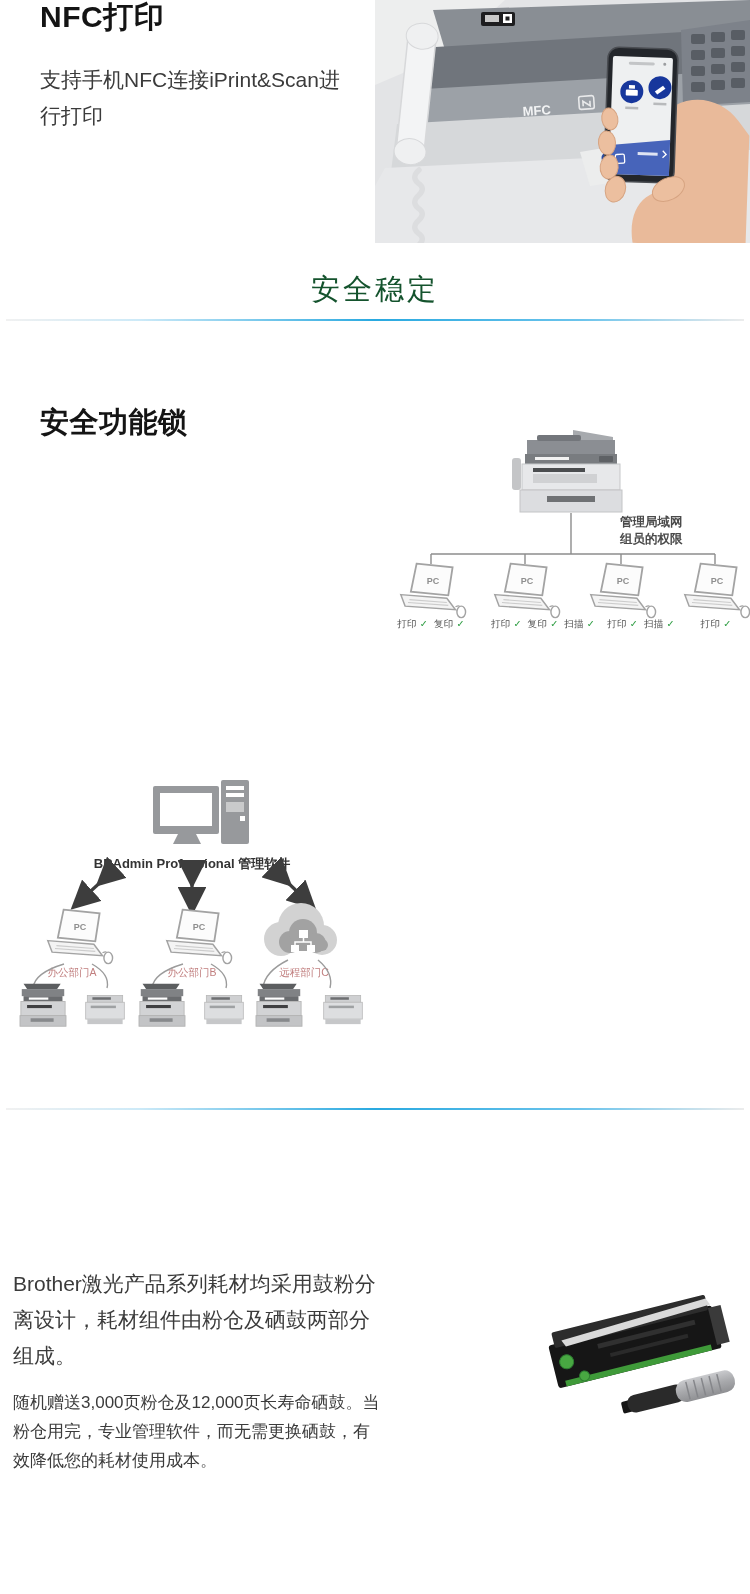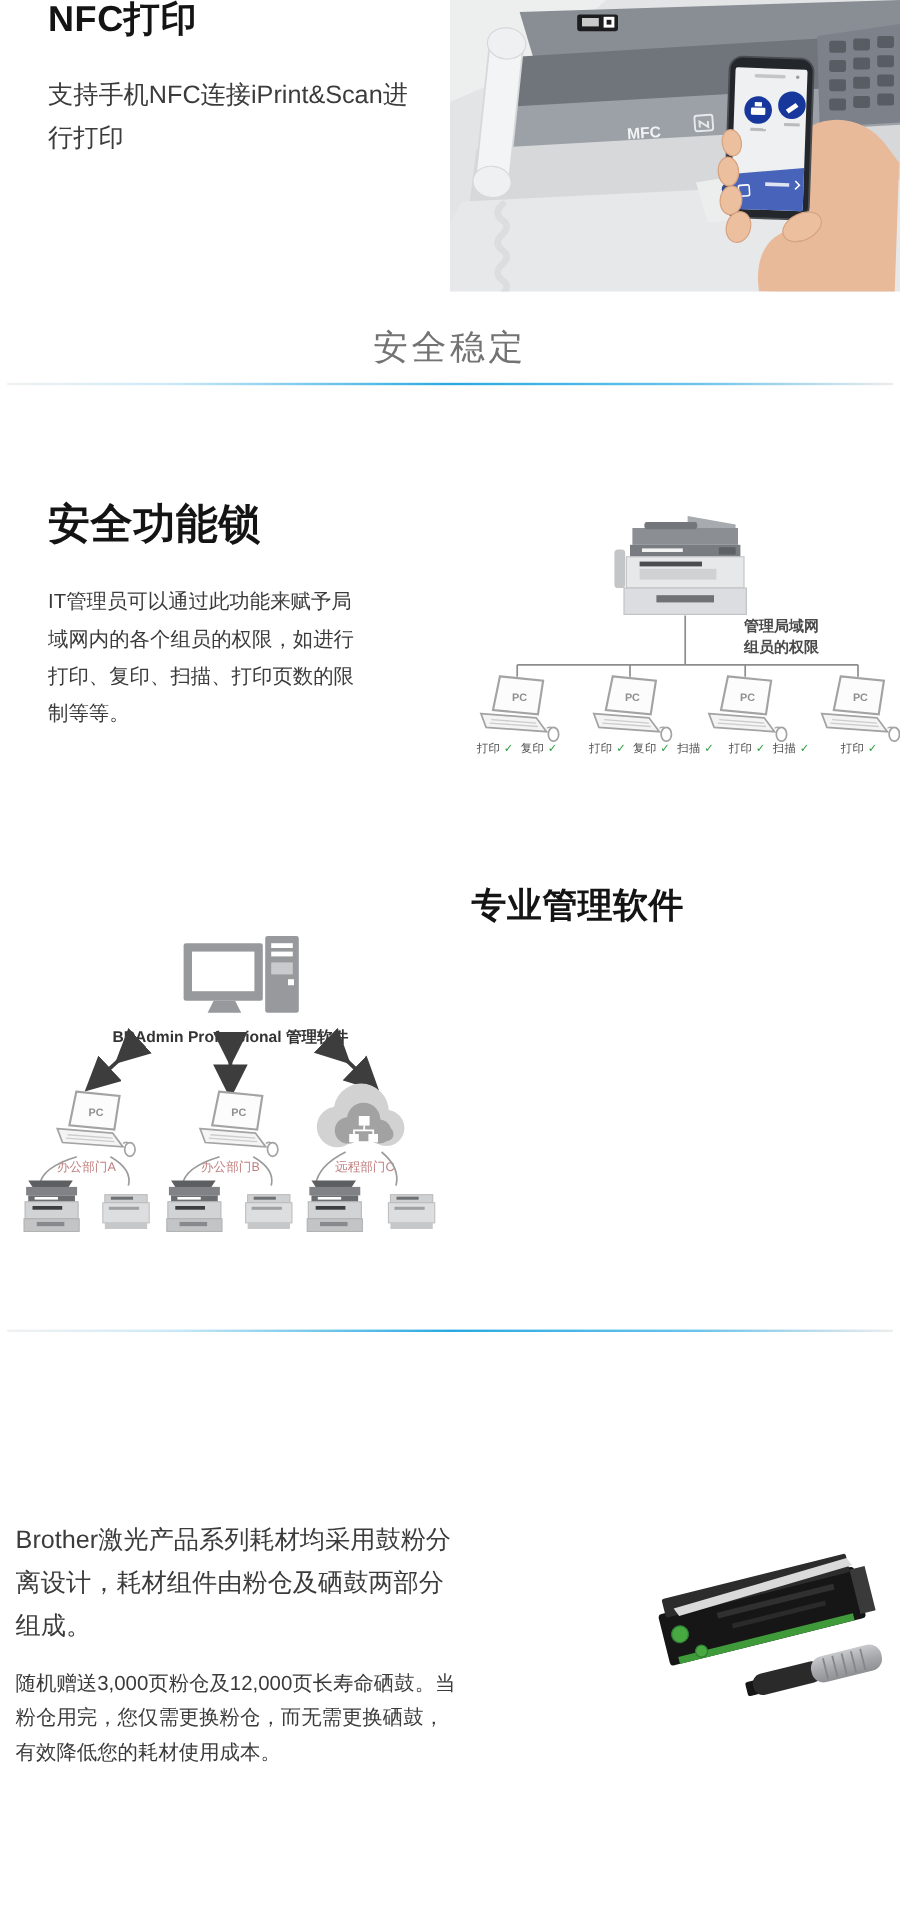--- a/index.html
+++ b/index.html
@@ -1,21 +1,21 @@
 <!DOCTYPE html>
 <html><head>
 <meta charset="utf-8">
 <style>
   html,body{margin:0;padding:0;background:#fff;}
   .page{position:relative;width:750px;height:1580px;background:#ffffff;overflow:hidden;
         font-family:"Liberation Sans","DejaVu Sans",sans-serif;}
   .abs{position:absolute;}
   .h1{position:absolute;font-size:30px;font-weight:700;color:#141414;letter-spacing:.5px;line-height:1.15;}
   .body-text{position:absolute;color:#3b3b3b;word-break:break-all;}
-  .sec-title{position:absolute;left:0;width:750px;text-align:center;color:#737373;
+  .sec-title{position:absolute;left:0;width:750px;text-align:center;color:#14532d;
              font-size:29px;font-weight:500;letter-spacing:3px;}
   .rule{position:absolute;left:6px;width:738px;height:2px;
         background:linear-gradient(90deg,#f1f1f1 0%,#cdeaf8 18%,#29a9e0 50%,#6cc4ec 78%,#ececec 100%);}
   .diagram{position:absolute;}
   .perm{position:absolute;top:216px;transform:translateX(-50%);font-size:9.5px;color:#4e4e4e;
         white-space:pre;letter-spacing:.3px;}
   .perm .ck{color:#2f9e44;font-weight:700;}
   .hairline{position:absolute;left:0;width:750px;height:1px;background:#ededed;}
   svg text{font-family:"Liberation Sans","DejaVu Sans",sans-serif;}
 </style>
@@ -135,22 +135,21 @@
         <ellipse cx="236" cy="168" rx="9" ry="12" transform="rotate(4 236 168)"></ellipse>
         <ellipse cx="243" cy="190" rx="10" ry="13" transform="rotate(14 243 190)"></ellipse>
       </g>
       <ellipse cx="296" cy="188" rx="17" ry="11" transform="rotate(-28 296 188)" fill="#ecbf9f" stroke="#d6a381"></ellipse>
     </g>
   </svg>
 
   <div class="sec-title" style="top:270px;">安全稳定</div>
   <div class="rule" style="top:319px;"></div>
 
-  <div class="h1" style="left:40px;top:419px;font-size:35px;font-family:Liberation Mono, monospace;">安全功能锁</div>
-  <div class="body-text" style="left:40px;top:487px;width:268px;font-size:17px;line-height:1.82;">IT管理员可以通过此功能来赋予局域网内的各个组员的权限，如进行打印、复印、扫描、打印页数的限制等等。</div>
+  <div class="h1" style="left:40px;top:406px;font-size:29px;">安全功能锁</div>
 
   <div class="diagram" style="left:375px;top:402px;width:375px;height:250px;">
     <svg width="375" height="250" viewBox="0 0 375 250">
 
       <g>
         <polygon points="198,28 238,35 238,42 198,40" fill="#a7aaae"></polygon>
         <rect x="152" y="38" width="88" height="14" fill="#8b8e93"></rect>
         <rect x="162" y="33" width="44" height="6" rx="2" fill="#73767b"></rect>
         <rect x="150" y="52" width="92" height="10" fill="#797c80"></rect>
         <rect x="160" y="55" width="34" height="3" fill="#f2f2f2"></rect>
@@ -173,21 +172,20 @@
       <text x="152" y="182" font-size="9" font-weight="700" fill="#8f8f8f" text-anchor="middle">PC</text>
       <text x="248" y="182" font-size="9" font-weight="700" fill="#8f8f8f" text-anchor="middle">PC</text>
       <text x="342" y="182" font-size="9" font-weight="700" fill="#8f8f8f" text-anchor="middle">PC</text>
     </svg>
     <div class="perm" style="left:56px;">打印 <span class="ck">✓</span>  复印 <span class="ck">✓</span></div>
     <div class="perm" style="left:168px;">打印 <span class="ck">✓</span>  复印 <span class="ck">✓</span>  扫描 <span class="ck">✓</span></div>
     <div class="perm" style="left:247px;margin-left:19px;">打印 <span class="ck">✓</span>  扫描 <span class="ck">✓</span></div>
     <div class="perm" style="left:341px;text-align:right;">打印 <span class="ck">✓</span></div>
   </div>
 
-  <div class="h1" style="left:393px;top:739px;font-size:29px;">专业管理软件</div>
 
   <div class="diagram" style="left:0;top:758px;width:375px;height:270px;">
     <svg width="375" height="270" viewBox="0 0 375 270">
       <defs>
         <marker id="ah" markerWidth="9" markerHeight="9" refX="5" refY="4.5" orient="auto">
           <path d="M0,0 L9,4.5 L0,9 z" fill="#3d3d3d"></path>
         </marker>
       </defs>
 
       <g>
@@ -245,21 +243,21 @@
       <use href="#sym-mfc" x="135" y="224" width="54" height="46"></use>
       <use href="#sym-compact" x="203" y="234" width="42" height="34"></use>
       <use href="#sym-mfc" x="252" y="224" width="54" height="46"></use>
       <use href="#sym-compact" x="322" y="234" width="42" height="34"></use>
     </svg>
   </div>
 
   <div class="rule" style="top:1108px;"></div>
 
   <div class="body-text" style="left:13px;top:1266px;width:372px;font-size:21px;line-height:1.72;">Brother激光产品系列耗材均采用鼓粉分离设计，耗材组件由粉仓及硒鼓两部分组成。</div>
-  <div class="body-text" style="left:13px;top:1388px;width:372px;font-size:17px;line-height:1.72;">随机赠送3,000页粉仓及12,000页长寿命硒鼓。当粉仓用完，您仅需更换粉仓，而无需更换硒鼓，有效降低您的耗材使用成本。</div>
+  <div class="body-text" style="left:13px;top:1388px;width:372px;font-size:17px;line-height:1.72;">随机赠送3,000页粉仓及12,000页长寿命硒鼓。当粉仓用完，专业管理软件，而无需更换硒鼓，有效降低您的耗材使用成本。</div>
 
   <svg class="abs" style="left:538px;top:1272px;" width="210" height="150" viewBox="0 0 210 150">
     <defs>
       <linearGradient id="gSilver" x1="0" y1="0" x2="0" y2="1">
         <stop offset="0" stop-color="#c9cacd"></stop>
           <stop offset="0.5" stop-color="#a8a9ac"></stop>
         <stop offset="1" stop-color="#8f9093"></stop>
       </linearGradient>
     </defs>
 

